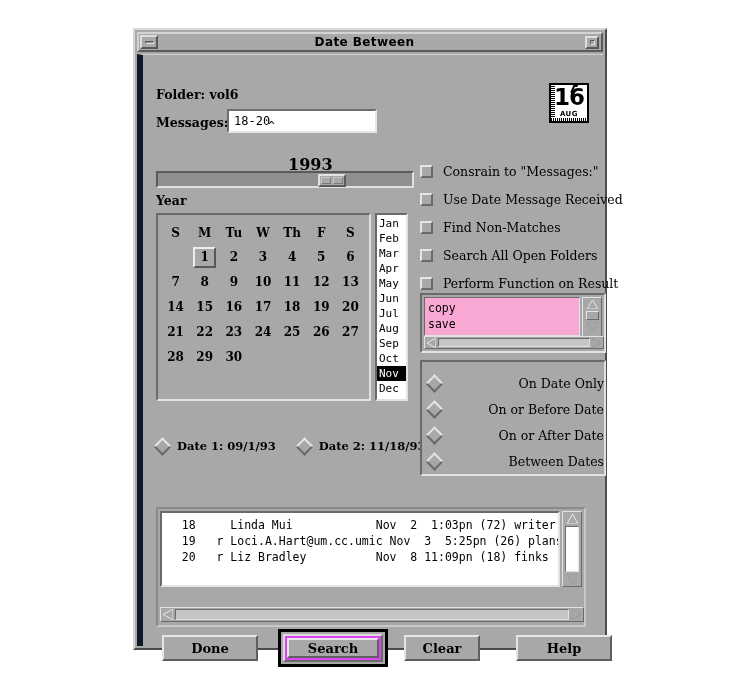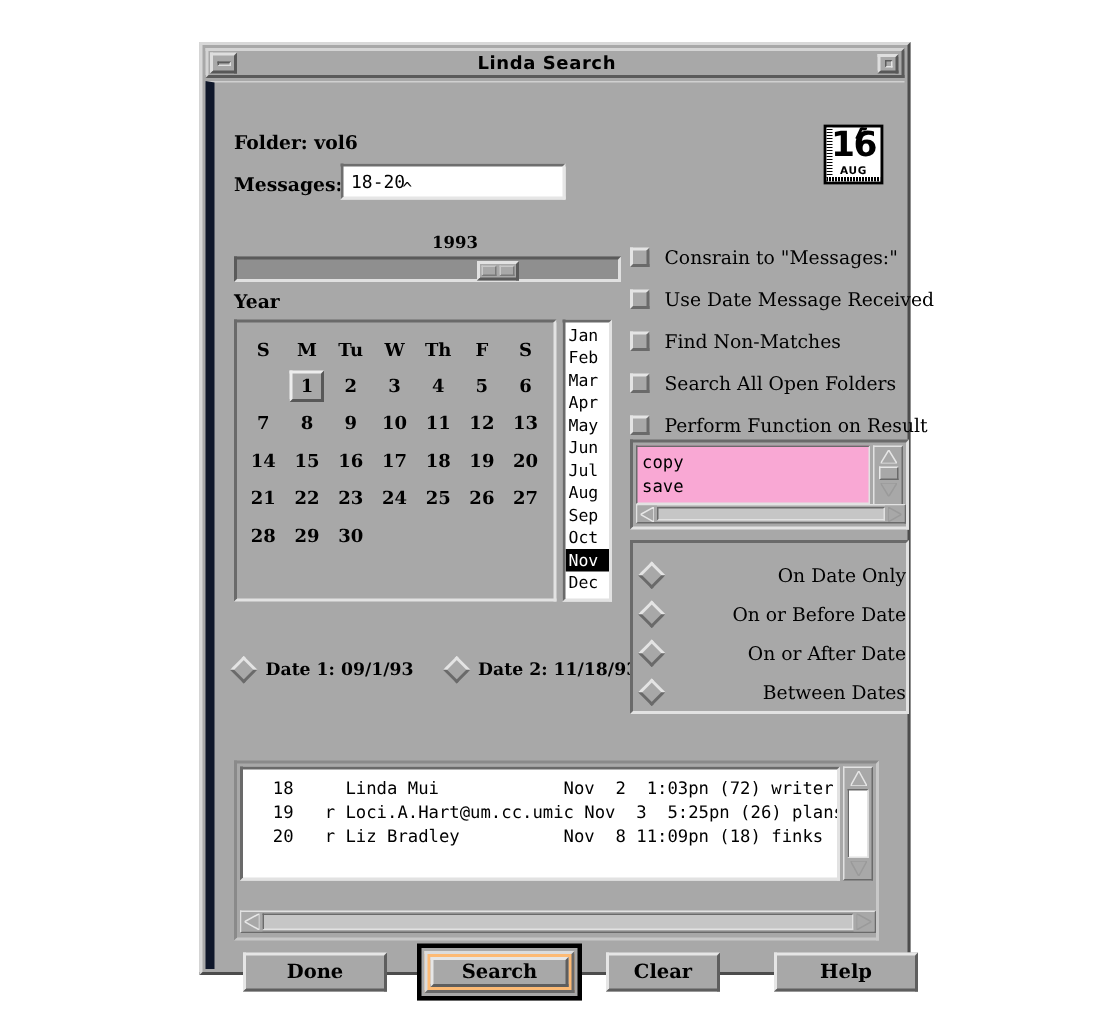--- a/index.html
+++ b/index.html
@@ -233,21 +233,21 @@
     background: repeating-linear-gradient(90deg, #000 0 1px, #fff 1px 2px);
   }
 
   
   #year-value {
     position: absolute;
     left: 145px;
     top: 100px;
     font-family: "DejaVu Serif", serif;
     font-weight: bold;
-    font-size: 11px;
+    font-size: 16px;
     color: #000;
   }
   #year-slider {
     position: absolute;
     left: 13px;
     top: 116px;
     width: 258px;
     height: 17px;
     background: #8f8f8f;
     border-top: 2px solid #5a5a5a;
@@ -649,21 +649,21 @@
     width: 110px;
     height: 38px;
     border: 3px solid #000;
     background: #a8a8a8;
     box-sizing: border-box;
     padding: 2px;
   }
   #btn-search-inner {
     width: 100%;
     height: 100%;
-    background: #fdba74;
+    background: #d946ef;
     border-top: 2px solid #dcdcdc;
     border-left: 2px solid #dcdcdc;
     border-right: 2px solid #6a6a6a;
     border-bottom: 2px solid #6a6a6a;
     box-sizing: border-box;
     padding: 2px;
   }
   #btn-search {
     position: relative;
     left: 0; top: 0;
@@ -681,21 +681,21 @@
 <body>
 
 <div id="screen">
 
   <div id="window">
 
     <div id="titlebar">
       <div id="title-minimize">
         <div class="bar"></div>
       </div>
-      <div id="title-text">Linda Search</div>
+      <div id="title-text">Date Between</div>
       <div id="title-maximize">
         <div class="sq"></div>
       </div>
     </div>
 
     <div id="client">
 
       <div id="folder-line" class="lbl">Folder: vol6</div>
 
       <div id="messages-label" class="lbl">Messages:</div>

